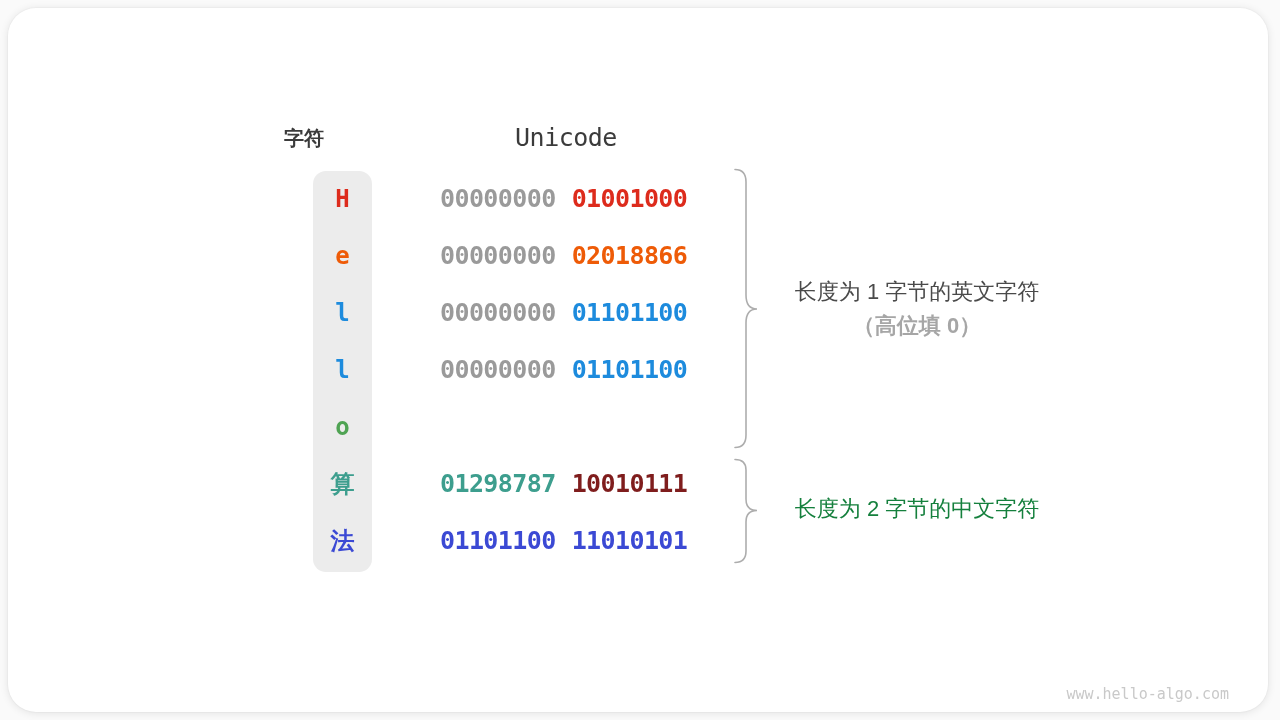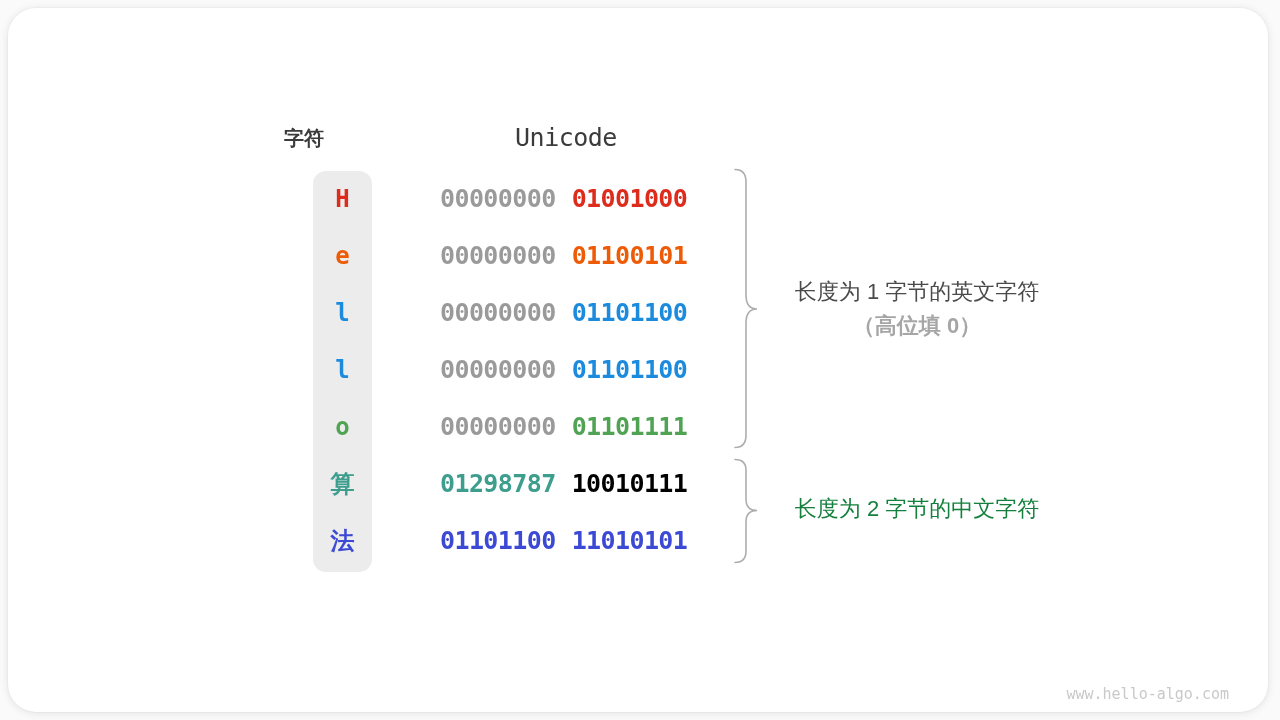--- a/index.html
+++ b/index.html
@@ -109,41 +109,38 @@
     <div class="hdr-char" style="color: rgb(59, 59, 59);">字符</div>
     <div class="hdr-code" style="color: rgb(59, 59, 59);">Unicode</div>
 
     <div class="row-char" style="top: 175px; color: rgb(221, 43, 28);">H</div>
     <div class="row-bin" style="top:175px">
       <span class="b1" style="color: rgb(154, 154, 154);">00000000</span><span class="b2" style="color: rgb(221, 43, 28);">01001000</span>
     </div>
 
     <div class="row-char" style="top: 232px; color: rgb(238, 91, 7);">e</div>
     <div class="row-bin" style="top:232px">
-      <span class="b1" style="color: rgb(154, 154, 154);">00000000</span><span class="b2" style="color: rgb(238, 91, 7);">01100101</span>
+      <span class="b1" style="color: rgb(154, 154, 154);">00000000</span><span class="b2" style="color: rgb(238, 91, 7);">02018866</span>
     </div>
 
     <div class="row-char" style="top: 289px; color: rgb(29, 139, 221);">l</div>
     <div class="row-bin" style="top:289px">
       <span class="b1" style="color: rgb(154, 154, 154);">00000000</span><span class="b2" style="color: rgb(29, 139, 221);">01101100</span>
     </div>
 
     <div class="row-char" style="top: 346px; color: rgb(29, 139, 221);">l</div>
     <div class="row-bin" style="top:346px">
       <span class="b1" style="color: rgb(154, 154, 154);">00000000</span><span class="b2" style="color: rgb(29, 139, 221);">01101100</span>
     </div>
 
     <div class="row-char" style="top: 403px; color: rgb(79, 163, 83);">o</div>
-    <div class="row-bin" style="top:403px">
-      <span class="b1" style="color: rgb(154, 154, 154);">00000000</span><span class="b2" style="color: rgb(79, 163, 83);">01101111</span>
-    </div>
 
     <div class="row-char" style="top: 460px; color: rgb(61, 158, 142);">算</div>
     <div class="row-bin" style="top:460px">
-      <span class="b1" style="color: rgb(61, 158, 142);">01298787</span><span class="b2" style="color: #000000;">10010111</span>
+      <span class="b1" style="color: rgb(61, 158, 142);">01298787</span><span class="b2" style="color: #7f1d1d;">10010111</span>
     </div>
 
     <div class="row-char" style="top: 517px; color: rgb(59, 73, 212);">法</div>
     <div class="row-bin" style="top:517px">
       <span class="b1" style="color: rgb(59, 73, 212);">01101100</span><span class="b2" style="color: rgb(59, 73, 212);">11010101</span>
     </div>
 
     <div class="brace" style="left: 723px; top: 160px; color: rgb(173, 173, 173);">
       <svg width="30" height="281" viewBox="0 0 30 281" fill="none">
         <path d="M4,1.5 Q15,1.5 15,14 L15,127 Q15,141 26,141 Q15,141 15,155 L15,267 Q15,279.5 4,279.5" stroke="currentColor" stroke-width="1.6" stroke-linecap="round" fill="none"></path>

